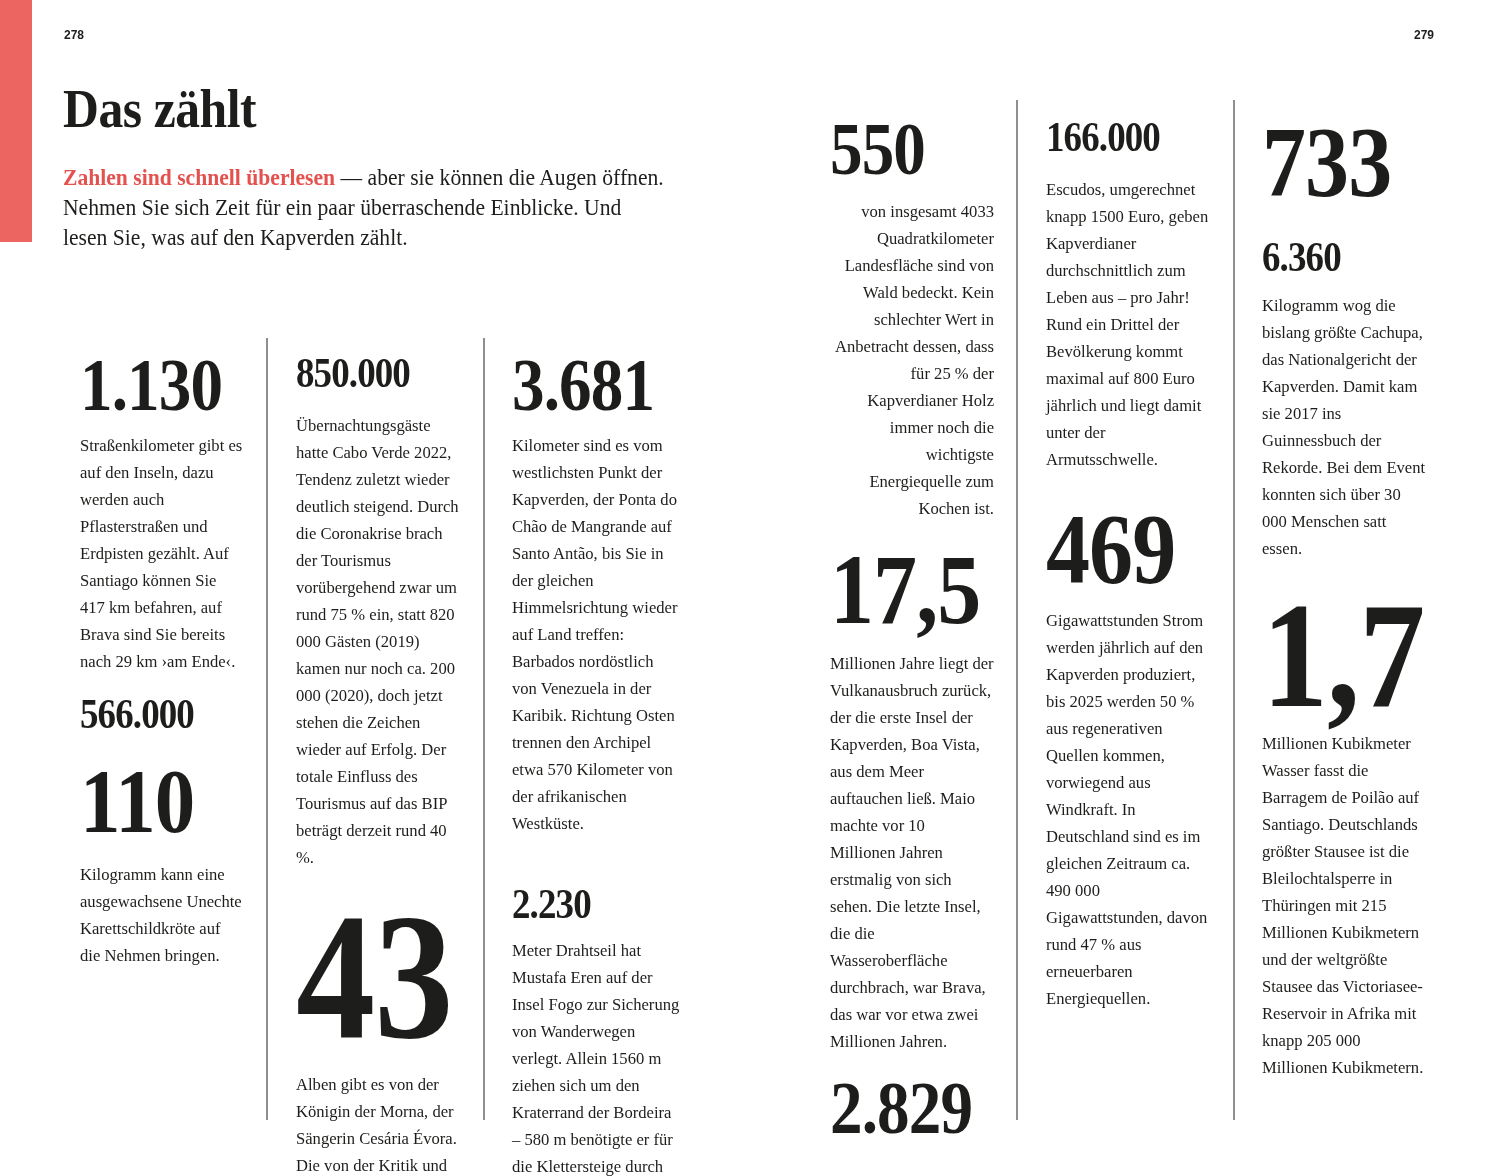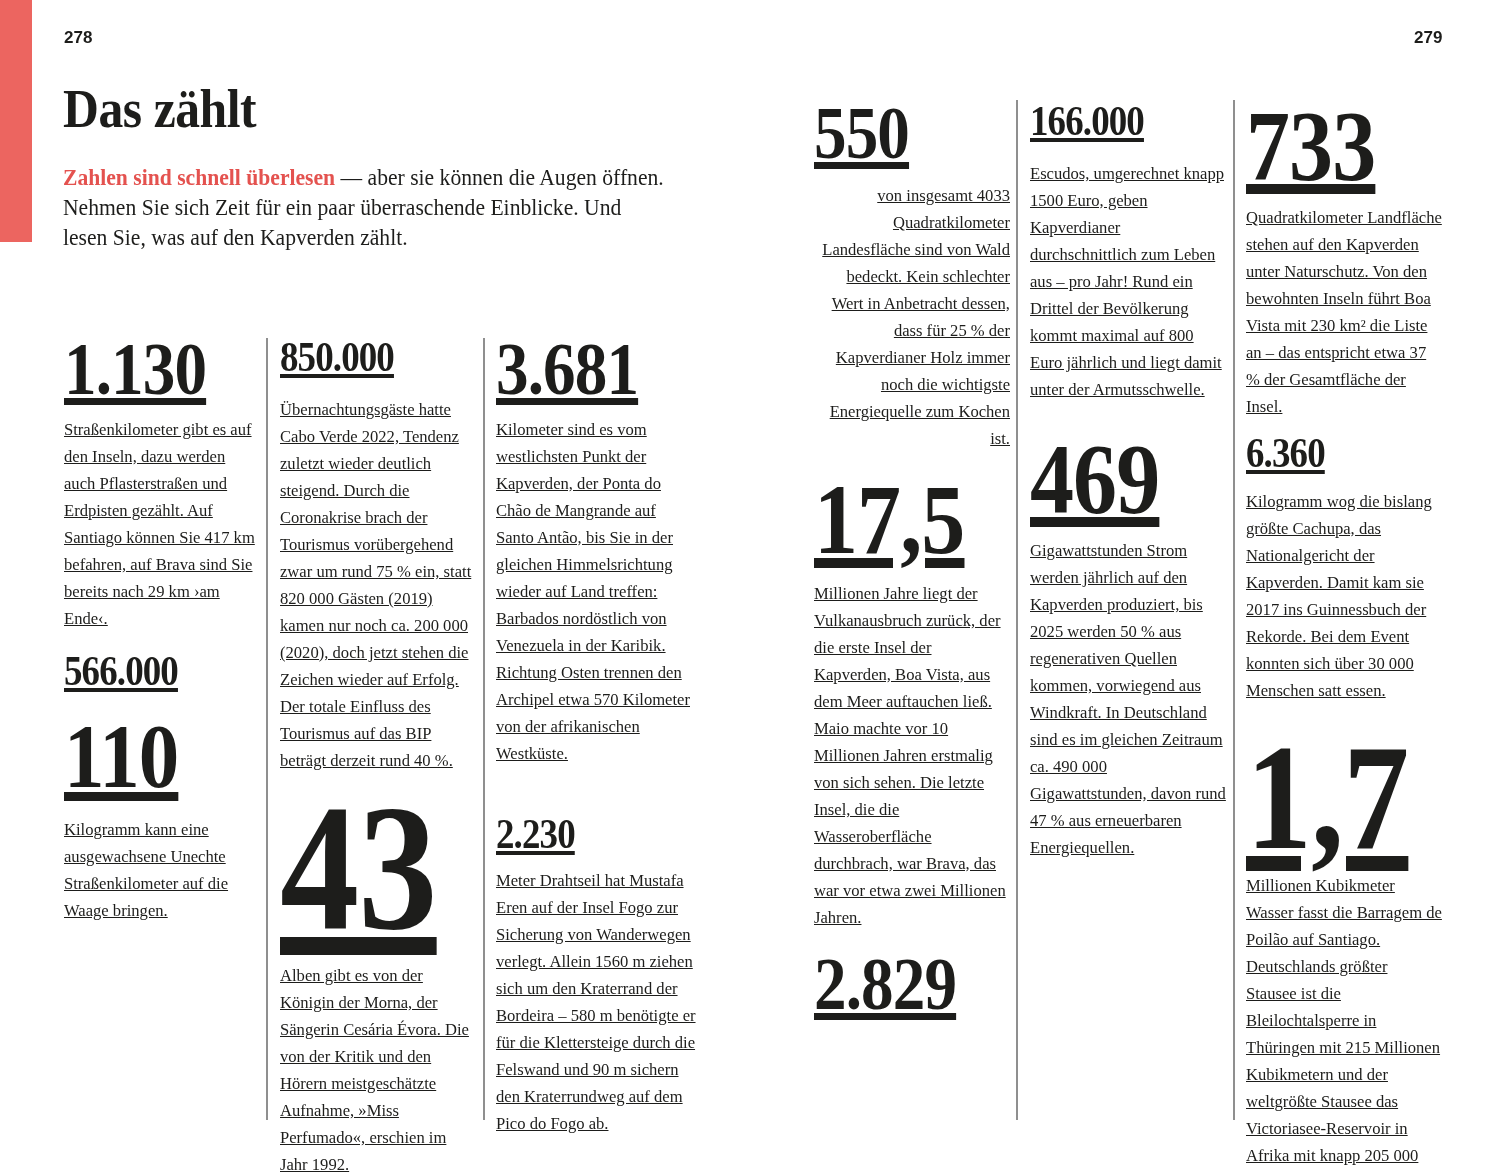--- a/index.html
+++ b/index.html
@@ -1,29 +1,29 @@
 <!DOCTYPE html>
 <html><head>
 <meta charset="utf-8">
 <style>
   html, body { margin: 0; padding: 0; }
   body {
     width: 1500px; height: 1176px; background: #ffffff; position: relative; overflow: hidden;
     font-family: "Liberation Serif", "DejaVu Serif", serif; color: #1d1d1b;
   }
   .accent-bar { position: absolute; left: 0; top: 0; width: 32px; height: 242px; background: #ec6560; }
-  .page-num { position: absolute; top: 28px; font-family: "Liberation Sans", "DejaVu Sans", sans-serif; font-weight: bold; font-size: 17px; }
+  .page-num { position: absolute; top: 28px; font-family: "Liberation Sans", "DejaVu Sans", sans-serif; font-weight: bold; font-size: 12px; }
   .pn-left { left: 64px; }
   .pn-right { left: 1414px; }
   .title { position: absolute; left: 63px; top: 78px; font-size: 54px; font-weight: bold; letter-spacing: -0.5px; margin: 0; transform: scaleX(0.92); transform-origin: left; }
   .intro { position: absolute; left: 63px; top: 162px; width: 660px; font-size: 23.5px; line-height: 30px; margin: 0; transform: scaleX(0.92); transform-origin: left; }
   .intro .hl { color: #e4524f; font-weight: bold; }
   .col { position: absolute; }
   .rule { position: absolute; width: 2px; background: #8f8f8f; }
-  .fact { margin: 0; text-decoration: underline; }
+  .fact { margin: 16px; }
   .num { display: block; font-weight: bold; line-height: 1; letter-spacing: -1px; transform: scaleX(0.88); transform-origin: left; white-space: nowrap; }
   .txt { display: block; font-size: 16.6px; line-height: 27px; margin: 0; }
 </style>
 </head>
 <body>
 
 <div class="accent-bar"></div>
 <div class="page-num pn-left">278</div>
 <div class="page-num pn-right">279</div>
 
@@ -38,21 +38,21 @@
 <div class="col" style="left:64px; top:332px; width:196px;">
   <div class="fact">
     <span class="num" style="font-size:74px; height:80px;">1.130</span>
     <p class="txt" style="margin-top:4px;">Straßenkilometer gibt es auf den Inseln, dazu werden auch Pflasterstraßen und Erdpisten gezählt. Auf Santiago können Sie 417 km befahren, auf Brava sind Sie bereits nach 29 km ›am Ende‹.</p>
   </div>
   <div class="fact" style="margin-top:18px;">
     <span class="num" style="font-size:42px; height:46px;">566.000</span>
   </div>
   <div class="fact" style="margin-top:14px;">
     <span class="num" style="font-size:92px; height:100px;">110</span>
-    <p class="txt" style="margin-top:6px;">Kilogramm kann eine ausgewachsene Unechte Straßenkilometer auf die Waage bringen.</p>
+    <p class="txt" style="margin-top:6px;">Kilogramm kann eine ausgewachsene Unechte Karettschildkröte auf die Nehmen bringen.</p>
   </div>
 </div>
 
 <div class="col" style="left:280px; top:336px; width:196px;">
   <div class="fact">
     <span class="num" style="font-size:42px; height:46px;">850.000</span>
     <p class="txt" style="margin-top:14px;">Übernachtungsgäste hatte Cabo Verde 2022, Tendenz zuletzt wieder deutlich steigend. Durch die Coronakrise brach der Tourismus vorübergehend zwar um rund 75 % ein, statt 820 000 Gästen (2019) kamen nur noch ca. 200 000 (2020), doch jetzt stehen die Zeichen wieder auf Erfolg. Der totale Einfluss des Tourismus auf das BIP beträgt derzeit rund 40 %.</p>
   </div>
   <div class="fact" style="margin-top:4px;">
     <span class="num" style="font-size:180px; height:178px;">43</span>
@@ -92,21 +92,20 @@
   </div>
   <div class="fact" style="margin-top:26px;">
     <span class="num" style="font-size:100px; height:106px;">469</span>
     <p class="txt" style="margin-top:2px;">Gigawattstunden Strom werden jährlich auf den Kapverden produziert, bis 2025 werden 50 % aus regenerativen Quellen kommen, vorwiegend aus Windkraft. In Deutschland sind es im gleichen Zeitraum ca. 490 000 Gigawattstunden, davon rund 47 % aus erneuerbaren Energiequellen.</p>
   </div>
 </div>
 
 <div class="col" style="left:1246px; top:96px; width:196px;">
   <div class="fact">
     <span class="num" style="font-size:100px; height:108px;">733</span>
-    <p class="txt" style="margin-top:0px;">Quadratkilometer Landfläche stehen auf den Kapverden unter Naturschutz. Von den bewohnten Inseln führt Boa Vista mit 230 km² die Liste an – das entspricht etwa 37 % der Gesamtfläche der Insel.</p>
   </div>
   <div class="fact" style="margin-top:12px;">
     <span class="num" style="font-size:42px; height:46px;">6.360</span>
     <p class="txt" style="margin-top:10px;">Kilogramm wog die bislang größte Cachupa, das Nationalgericht der Kapverden. Damit kam sie 2017 ins Guinnessbuch der Rekorde. Bei dem Event konnten sich über 30 000 Menschen satt essen.</p>
   </div>
   <div class="fact" style="margin-top:18px;">
     <span class="num" style="font-size:150px; height:148px;">1,7</span>
     <p class="txt" style="margin-top:2px;">Millionen Kubikmeter Wasser fasst die Barragem de Poilão auf Santiago. Deutschlands größter Stausee ist die Bleilochtalsperre in Thüringen mit 215 Millionen Kubikmetern und der weltgrößte Stausee das Victoriasee-Reservoir in Afrika mit knapp 205 000 Millionen Kubikmetern.</p>
   </div>
 </div>

